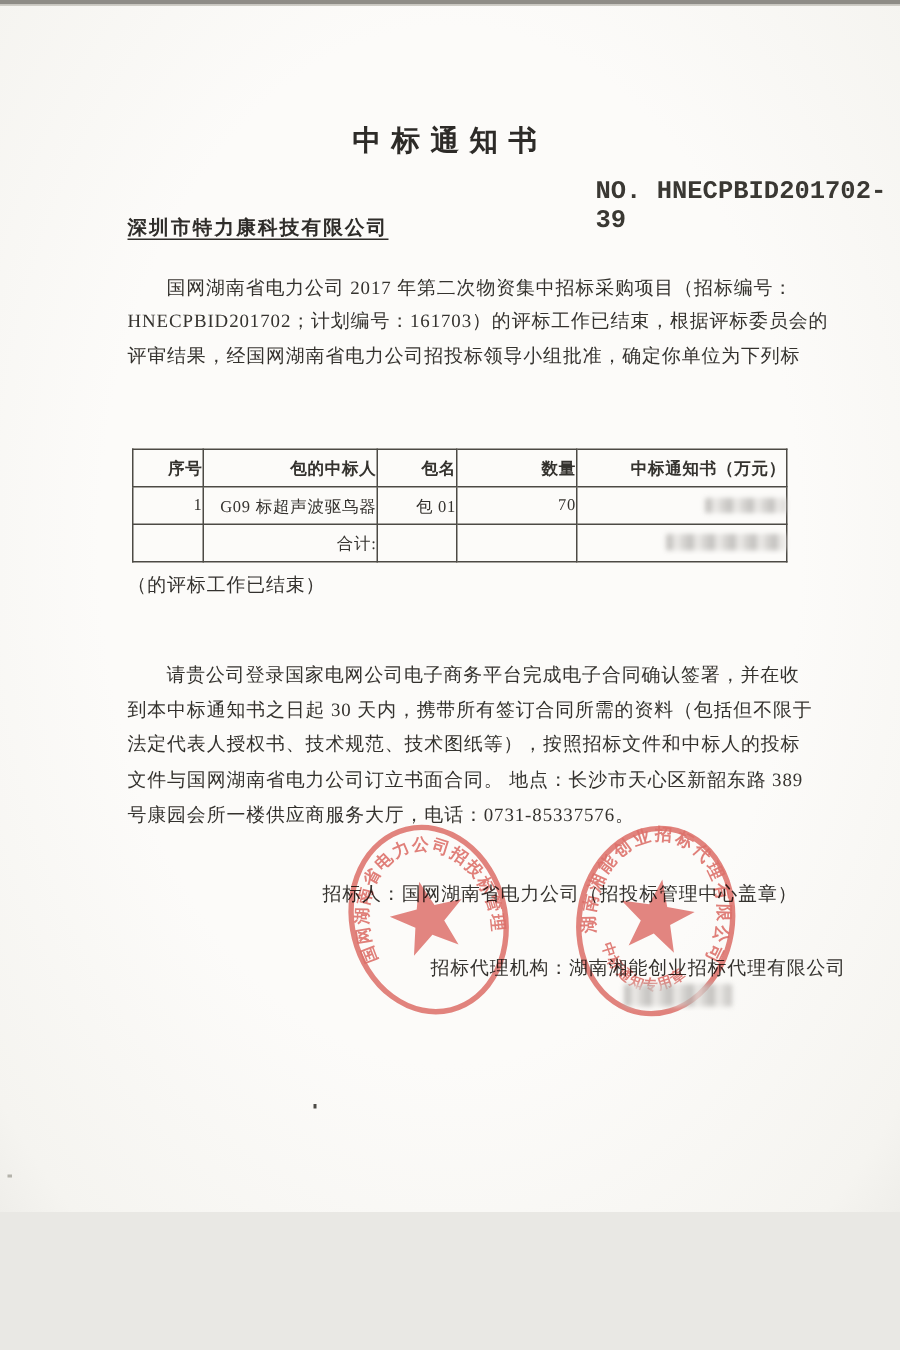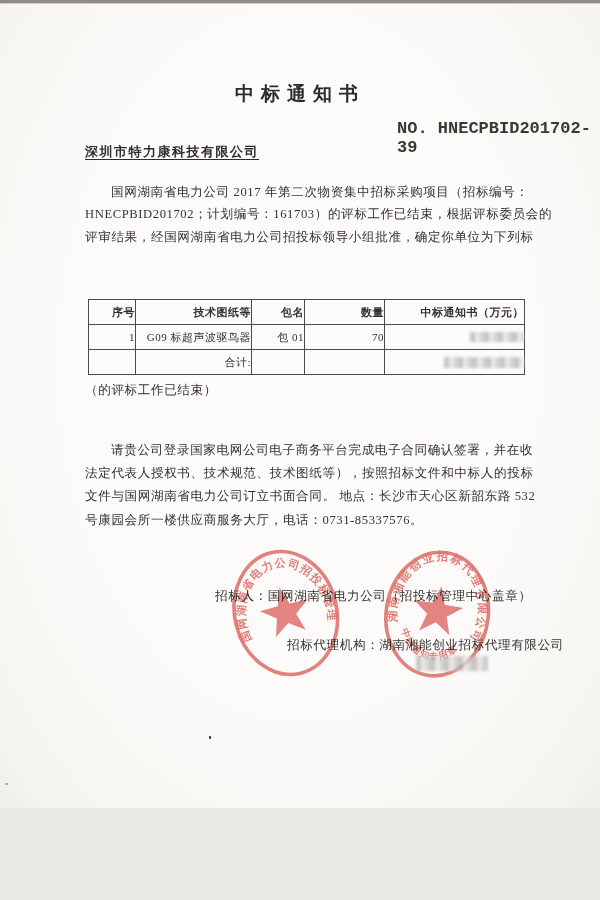--- a/index.html
+++ b/index.html
@@ -90,21 +90,21 @@
     <colgroup>
       <col style="width:47px">
         <col style="width:116px">
         <col style="width:53px">
         <col style="width:80px">
         <col style="width:140px">
     </colgroup>
     <tbody>
         <tr>
       <th>序号</th>
-      <th>技术图纸等</th>
+      <th>包的中标人</th>
       <th>包名</th>
       <th>数量</th>
       <th>中标通知书（万元）</th>
     </tr>
     <tr>
       <td>1</td>
       <td>G09 标超声波驱鸟器</td>
       <td>包 01</td>
       <td>70</td>
       <td><span class="redact redact-r1"></span></td>
@@ -116,22 +116,23 @@
       <td></td>
       <td><span class="redact redact-r2"></span></td>
     </tr>
   </tbody>
     </table>
 
   <div class="attachment-note">（的评标工作已结束）</div>
 
   <div class="para p2">
     <div class="line indent">请贵公司登录国家电网公司电子商务平台完成电子合同确认签署，并在收</div>
+    <div class="line">到本中标通知书之日起 30 天内，携带所有签订合同所需的资料（包括但不限于</div>
     <div class="line">法定代表人授权书、技术规范、技术图纸等），按照招标文件和中标人的投标</div>
-    <div class="line">文件与国网湖南省电力公司订立书面合同。 地点：长沙市天心区新韶东路 532</div>
+    <div class="line">文件与国网湖南省电力公司订立书面合同。 地点：长沙市天心区新韶东路 389</div>
     <div class="line">号康园会所一楼供应商服务大厅，电话：0731-85337576。</div>
   </div>
 
   <div class="sig-line bidder">招标人：国网湖南省电力公司（招投标管理中心盖章）</div>
   <div class="sig-line agency">招标代理机构：湖南湘能创业招标代理有限公司</div>
 
   <svg class="seal seal-left" width="112" height="134" viewBox="0 0 112 134">
     <ellipse cx="56" cy="66" rx="51" ry="62" fill="none" stroke="#d9544d" stroke-width="3.6" opacity="0.88"></ellipse>
     <polygon points="56,40 62.1,57.6 80.7,58 65.9,69.2 71.3,87 56,76.4 40.7,87 46.1,69.2 31.3,58 49.9,57.6" fill="#d9544d" opacity="0.85"></polygon>
     <path id="sealLeftArc" d="M 17 86 A 41 51 0 1 1 95 86" fill="none"></path>

